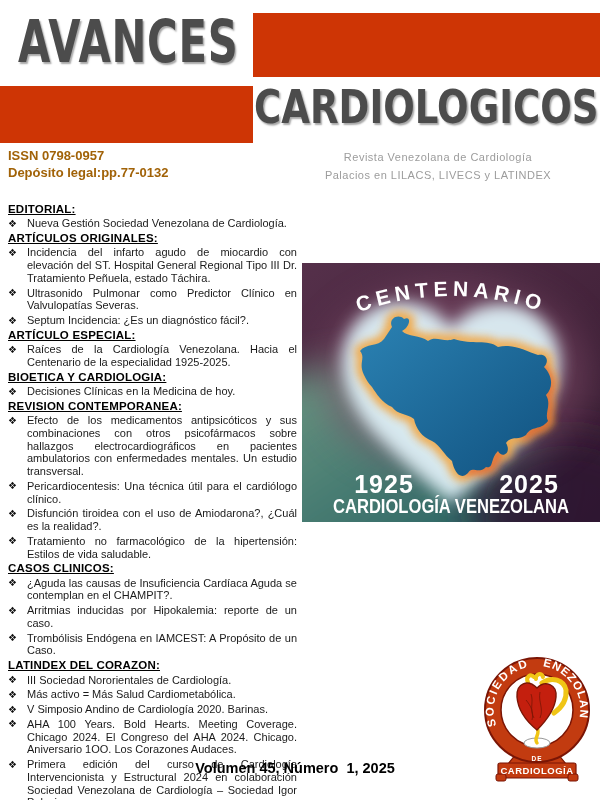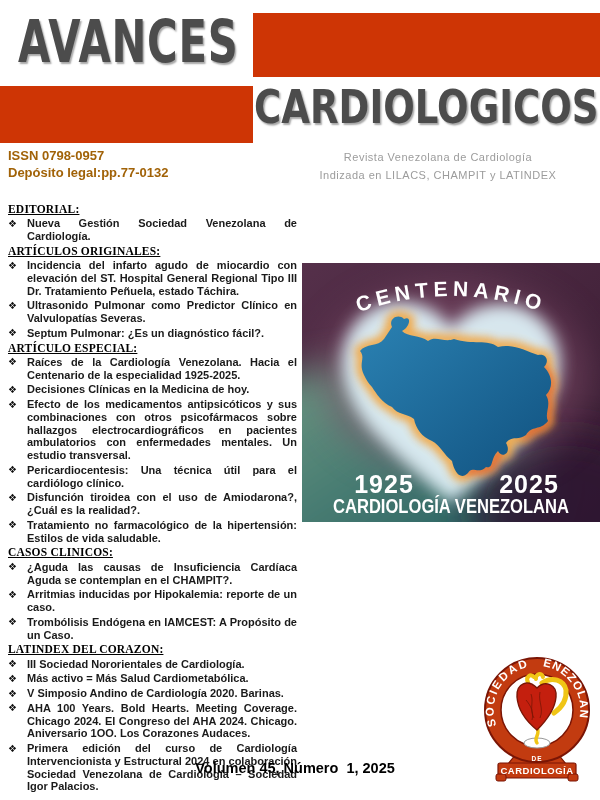--- a/index.html
+++ b/index.html
@@ -44,25 +44,25 @@
     letter-spacing:0.5px;
   }
 
   
   .toc{
     position:absolute;left:8px;top:201px;width:289px;
     font-size:11px;line-height:1.16;color:#1a1a1a;
   }
   .toc-heading{
     font-weight:bold;font-size:11.5px;color:#000;
-    text-decoration:underline;margin:2px 0 1px 0;letter-spacing:0.2px;font-family:Liberation Serif, serif;
+    text-decoration:underline;margin:2px 0 1px 0;letter-spacing:0.2px;
   }
   .toc-item{display:flex;margin:1px 0 2px 0;}
   .bullet{flex:0 0 19px;font-size:10px;padding-top:0.5px;color:#111;}
-  .item-text{flex:1;text-align:justify;font-weight:bold;}
+  .item-text{flex:1;text-align:justify;}
 
   
   .centenario{position:absolute;left:302px;top:263px;width:298px;height:259px;}
   .centenario svg{display:block;}
 
   
   .logo{position:absolute;left:476px;top:650px;width:122px;height:142px;}
   .logo svg{display:block;}
 
   
@@ -81,21 +81,21 @@
   <div class="title1">AVANCES</div>
   <div class="title2">CARDIOLOGICOS</div>
 
   <div class="issn-block">
     <div>ISSN 0798-0957</div>
     <div>Depósito legal:pp.77-0132</div>
   </div>
 
   <div class="subtitle-block">
     <div>Revista Venezolana de Cardiología</div>
-    <div>Indizada en LILACS, CHAMPIT y LATINDEX</div>
+    <div>Palacios en LILACS, LIVECS y LATINDEX</div>
   </div>
 
   <div class="toc">
       <div class="toc-section">
         <div class="toc-heading">EDITORIAL:</div>
         <div class="toc-item">
           <span class="bullet">❖</span>
           <span class="item-text">Nueva Gestión Sociedad Venezolana de Cardiología.</span>
         </div>
       </div>
@@ -104,37 +104,39 @@
         <div class="toc-item">
           <span class="bullet">❖</span>
           <span class="item-text">Incidencia del infarto agudo de miocardio con elevación del ST. Hospital General Regional Tipo III Dr. Tratamiento Peñuela, estado Táchira.</span>
         </div>
         <div class="toc-item">
           <span class="bullet">❖</span>
           <span class="item-text">Ultrasonido Pulmonar como Predictor Clínico en Valvulopatías Severas.</span>
         </div>
         <div class="toc-item">
           <span class="bullet">❖</span>
-          <span class="item-text">Septum Pulmonar: ¿Es un diagnóstico fácil?.</span>
+          <span class="item-text">Septum Incidencia: ¿Es un diagnóstico fácil?.</span>
         </div>
       </div>
       <div class="toc-section">
         <div class="toc-heading">ARTÍCULO ESPECIAL:</div>
         <div class="toc-item">
           <span class="bullet">❖</span>
           <span class="item-text">Raíces de la Cardiología Venezolana.  Hacia el Centenario de la especialidad 1925-2025.</span>
         </div>
       </div>
       <div class="toc-section">
+        <div class="toc-heading">BIOETICA Y CARDIOLOGIA:</div>
         <div class="toc-item">
           <span class="bullet">❖</span>
           <span class="item-text">Decisiones Clínicas en la Medicina de hoy.</span>
         </div>
       </div>
       <div class="toc-section">
+        <div class="toc-heading">REVISION CONTEMPORANEA:</div>
         <div class="toc-item">
           <span class="bullet">❖</span>
           <span class="item-text">Efecto de los medicamentos antipsicóticos y sus combinaciones con otros psicofármacos sobre hallazgos electrocardiográficos en pacientes ambulatorios con enfermedades mentales. Un estudio transversal.</span>
         </div>
         <div class="toc-item">
           <span class="bullet">❖</span>
           <span class="item-text"> Pericardiocentesis: Una técnica útil para el cardiólogo clínico.</span>
         </div>
         <div class="toc-item">
           <span class="bullet">❖</span>

